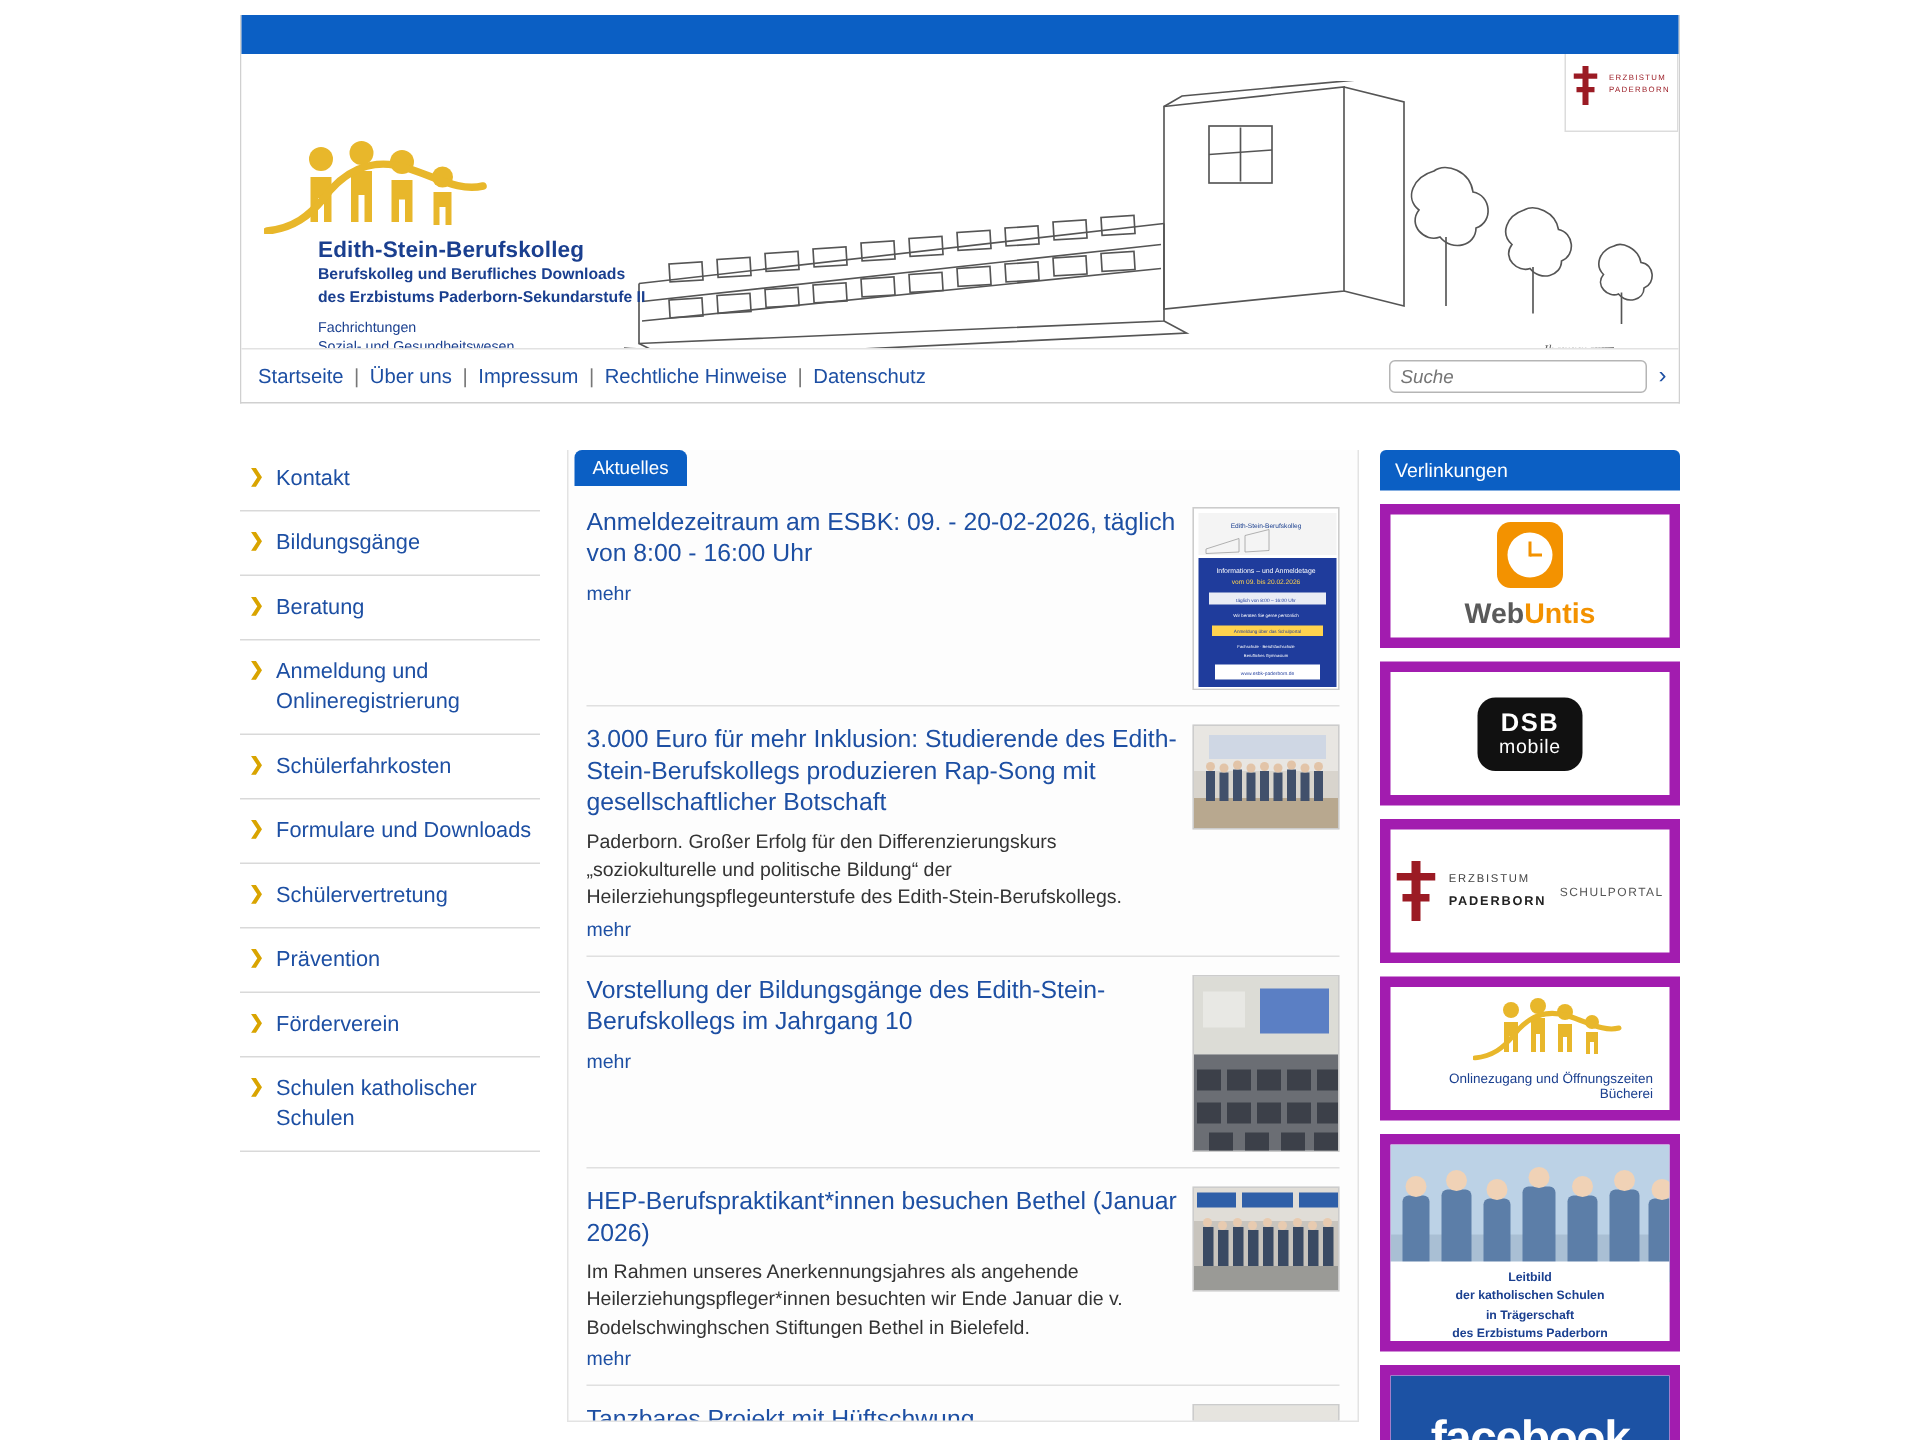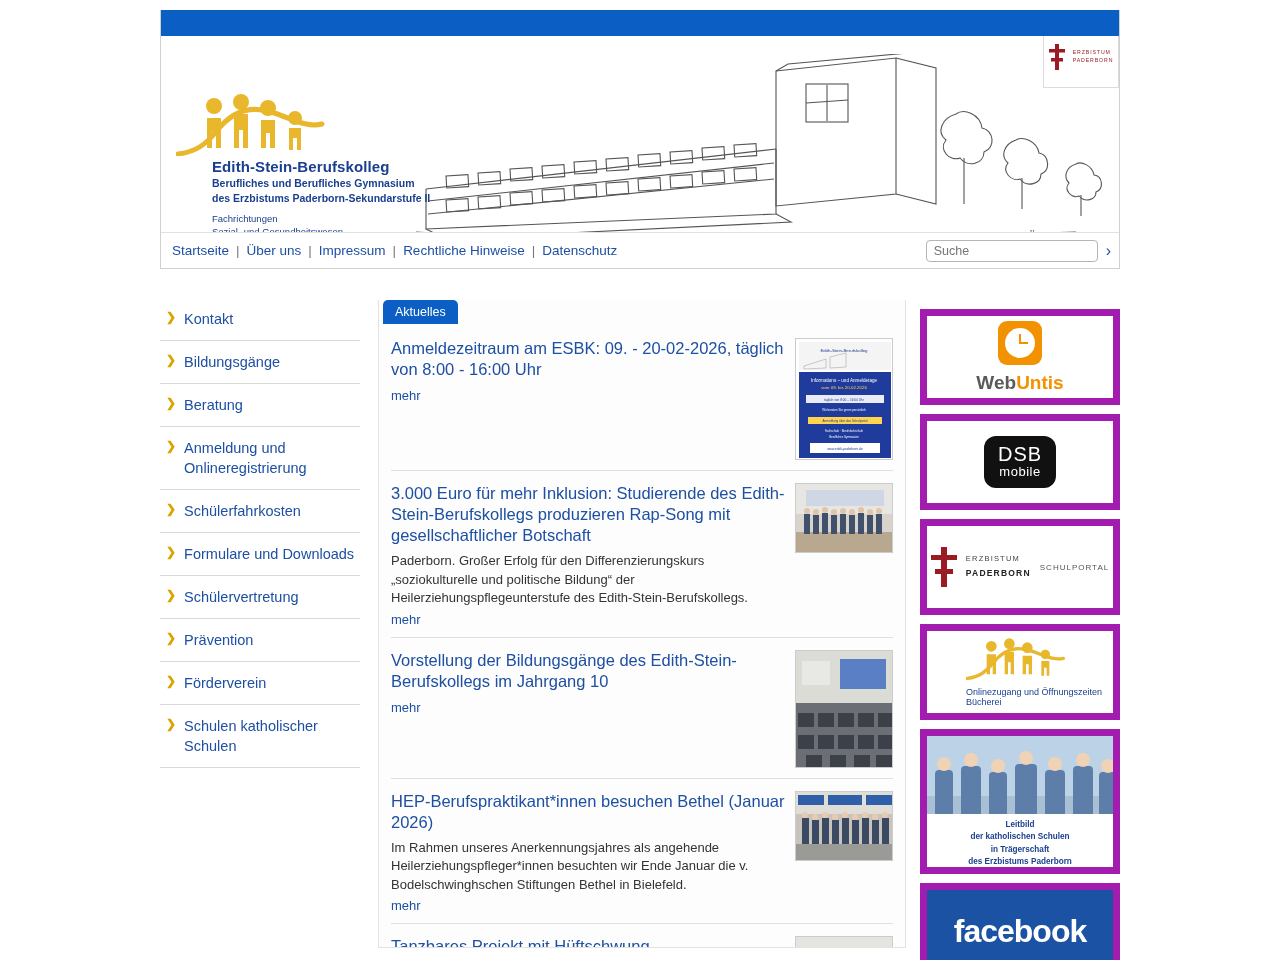--- a/index.html
+++ b/index.html
@@ -97,20 +97,21 @@
   }
   .search-input {
     width: 172px; height: 22px;
     border: 1px solid #b5b5b5;
     border-radius: 4px;
     padding: 0 7px;
     font-size: 12.5px;
     color: #444;
     background: #fff;
     outline: none;
+    font-style: italic;
   }
   .search-go {
     margin-left: 8px; color: #1d4fa3; font-size: 16px;
     cursor: pointer; line-height: 1;
   }
 
   
   .content {
     position: absolute;
     left: 160px; top: 300px;
@@ -245,31 +246,31 @@
     width: 8px; height: 2px; background: #f39200;
   }
   .wu-text { margin-top: 7px; font-size: 19px; font-weight: bold; color: #5a5a5a; }
   .wu-text span { color: #f39200; }
 
   
   .dsb-box {
     background: #111; color: #fff; border-radius: 12px;
     padding: 7px 14px 9px 14px; text-align: center;
   }
-  .dsb-1 { font-size: 20px; font-weight: normal; letter-spacing: 1px; }
+  .dsb-1 { font-size: 17px; font-weight: bold; letter-spacing: 1px; }
   .dsb-2 { font-size: 13px; letter-spacing: 0.5px; margin-top: -2px; }
 
   
   .sp { display: flex; align-items: center; gap: 9px; padding: 0 8px; }
   .sp-txt { font-size: 7.5px; color: #444; letter-spacing: 1.2px; line-height: 1.7; }
   .sp-txt b { font-size: 8.5px; color: #222; }
   .sp-right { font-size: 8px; color: #555; letter-spacing: 1px; }
 
   
-  .bc { text-align: left; margin-left: 28px; }
+  .bc { text-align: right; margin-left: 28px; }
   .bc-text1 { font-size: 9px; color: #1a3f8f; margin-top: 4px; }
   .bc-text2 { font-size: 9px; color: #1a3f8f; }
 
   
   .leit-photo {
     position: absolute; left: 0; top: 0; right: 0; height: 92px;
     background: linear-gradient(#b7cfe6, #9fb9cf);
     overflow: hidden;
   }
   .leit-caption {
@@ -377,21 +378,21 @@
               <path d="M58 20 h14 v34 h-5 v-18 h-4 v18 h-5 z"></path>
               <circle cx="92" cy="14" r="8"></circle>
               <path d="M85 26 h14 v28 h-5 v-15 h-4 v15 h-5 z"></path>
               <circle cx="119" cy="24" r="7"></circle>
               <path d="M113 34 h12 v22 h-4 v-12 h-4 v12 h-4 z"></path>
             </g>
             <path d="M2 60 C 20 58, 30 50, 40 38 C 52 22, 70 10, 95 18 C 115 24, 130 34, 146 30" fill="none" stroke="#e8b72b" stroke-width="5" stroke-linecap="round"></path>
           </svg>
         </div>
         <div class="logo-title">Edith-Stein-Berufskolleg</div>
-        <div class="logo-sub1">Berufliches und Berufliches Gymnasium</div>
+        <div class="logo-sub1">Berufskolleg und Berufliches Downloads</div>
         <div class="logo-sub1">des Erzbistums Paderborn-Sekundarstufe II</div>
         <div class="logo-sub2">Fachrichtungen</div>
         <div class="logo-sub2" style="margin-top:0">Sozial- und Gesundheitswesen,</div>
 
       </div>
     </div>
 
     <div class="navbar">
       <div class="nav-links">
         <a href="#">Startseite</a>
@@ -630,20 +631,21 @@
                   <circle cx="86" cy="21" r="2.6"></circle>
               </g>
             </svg>
           </div>
         </div>
 
       </div>
     </div>
 
     <div class="right-col">
+      <div class="right-head">Verlinkungen</div>
 
       <div class="link-card">
         <div class="wu">
           <div class="wu-icon">
             <div class="wu-clock"></div>
           </div>
           <div class="wu-text">
             <span style="color:#5a5a5a">Web</span><span>Untis</span>
           </div>
         </div>

